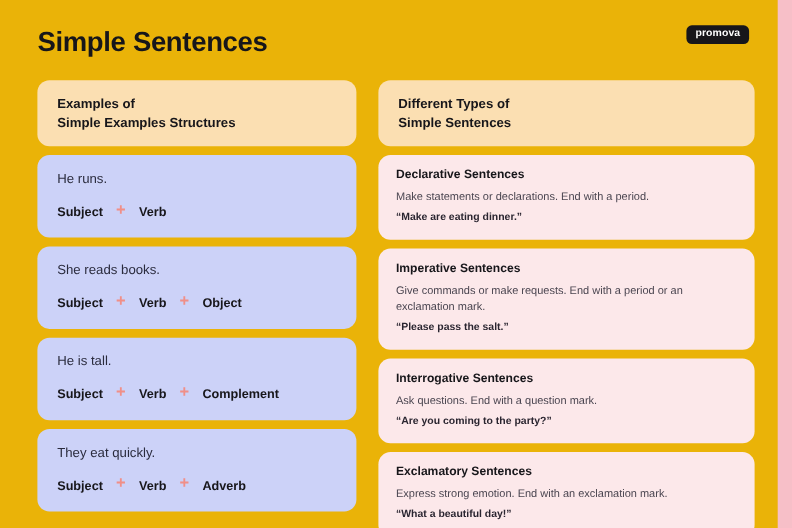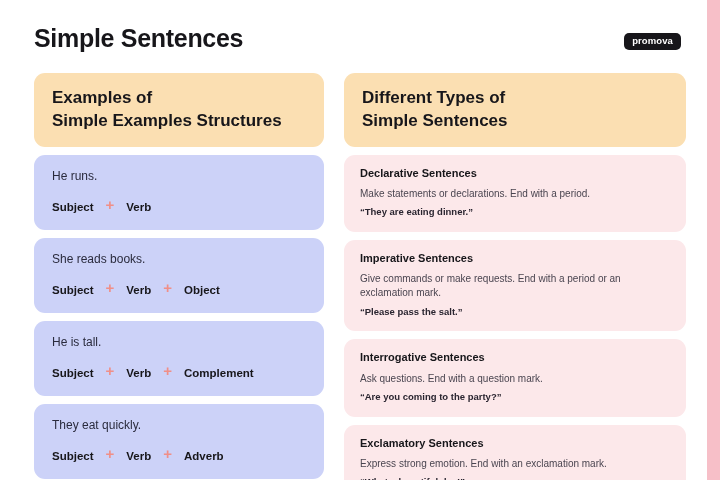--- a/index.html
+++ b/index.html
@@ -7,36 +7,36 @@
   html, body {
     width:720px; height:480px;
     background:#f7bfc8;
     font-family:"Liberation Sans", sans-serif;
     overflow:hidden;
   }
 
   #page {
     position:relative;
     width:707px; height:480px;
-    background:#ffffff;
+    background:#eab308;
   }
 
   
   .page-title {
     position:absolute;
     left:34px; top:24px;
     font-size:25px;
     font-weight:bold;
     color:#17161a;
     letter-spacing:-0.3px;
   }
 
   .logo {
     position:absolute;
-    right:26px; top:33px;
+    right:26px; top:23px;
     background:#17161a;
     color:#ffffff;
     border-radius:5px;
     padding:3px 8px 4px 8px;
     font-size:9.5px;
     font-weight:bold;
     letter-spacing:0.1px;
     line-height:1;
   }
 
@@ -50,21 +50,21 @@
   }
   .col-left  { left:34px;  width:290px; }
   .col-right { left:344px; width:342px; }
 
   
   .col-header {
     background:#fbdfb2;
     border-radius:11px;
     padding:13px 18px 14px 18px;
     color:#17161a;
-    font-size:17px;
+    font-size:12px;
     font-weight:bold;
     line-height:1.38;
   }
   .col-header .ln { display:block; }
 
   
   .struct-card {
     background:#ccd2f8;
     border-radius:11px;
     padding:14px 36px 15px 18px;
@@ -183,21 +183,21 @@
   <div class="col col-right">
 
     <div class="col-header">
       <span class="ln">Different Types of</span>
       <span class="ln">Simple Sentences</span>
     </div>
 
     <div class="type-card">
       <div class="type-title">Declarative Sentences</div>
       <div class="type-desc">Make statements or declarations. End with a period.</div>
-      <div class="type-example">“They are eating dinner.”</div>
+      <div class="type-example">“Make are eating dinner.”</div>
     </div>
 
     <div class="type-card">
       <div class="type-title">Imperative Sentences</div>
       <div class="type-desc">Give commands or make requests. End with a period or an exclamation mark.</div>
       <div class="type-example">“Please pass the salt.”</div>
     </div>
 
     <div class="type-card">
       <div class="type-title">Interrogative Sentences</div>

